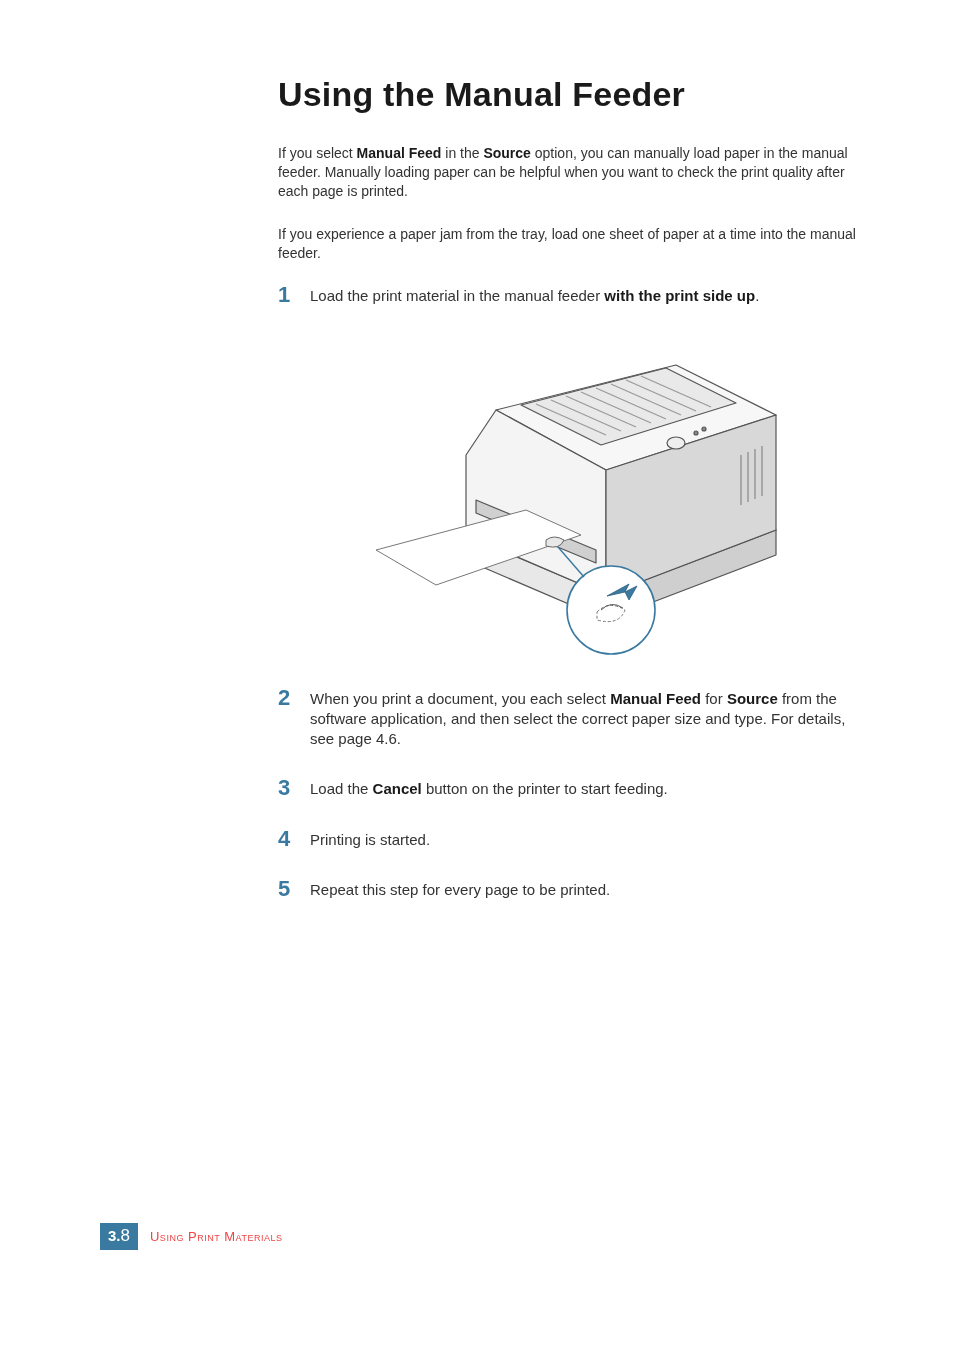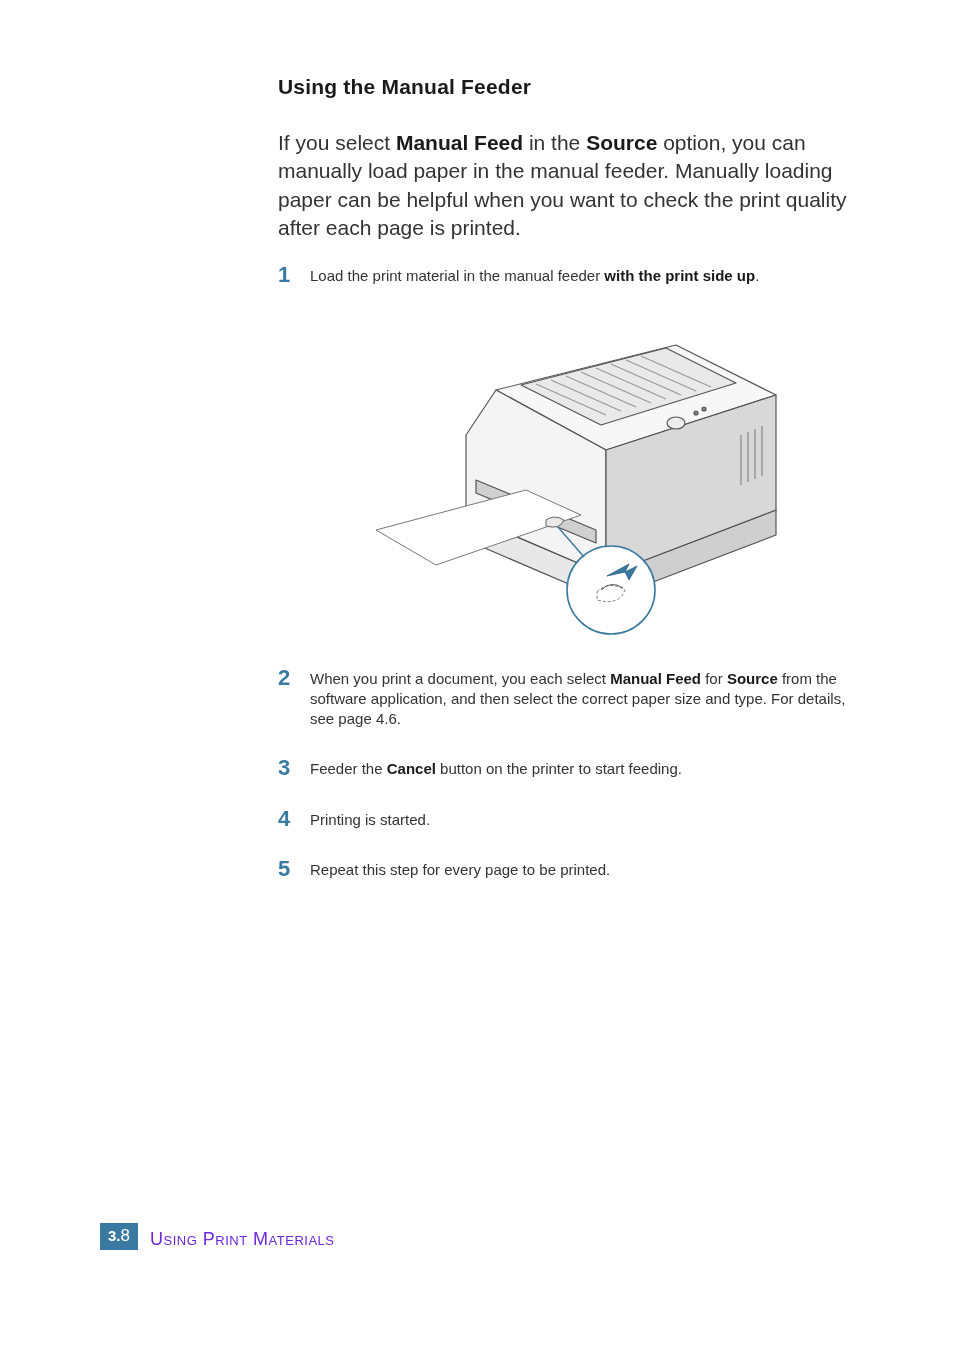--- a/index.html
+++ b/index.html
@@ -9,28 +9,28 @@
     color: #222;
     position: relative;
   }
   .content {
     position: absolute;
     left: 278px;
     top: 75px;
     width: 580px;
   }
   h1 {
-    font-size: 21px;
+    font-size: 34px;
     font-weight: 700;
     color: #1a1a1a;
     margin-bottom: 30px;
     letter-spacing: 0.2px;
   }
   .para {
-    font-size: 21px;
+    font-size: 14px;
     line-height: 1.35;
     margin-bottom: 24px;
     color: #333;
   }
   ol.steps { list-style: none; padding: 0; }
   ol.steps > li {
     position: relative;
     padding-left: 32px;
     margin-bottom: 30px;
   }
@@ -52,48 +52,49 @@
   .figure {
     margin: 18px 0 34px 36px;
     width: 460px;
     height: 330px;
   }
   .footer {
     position: absolute;
     left: 100px;
     top: 1223px;
     display: flex;
-    align-items: flex-end;
+    align-items: center;
     gap: 12px;
   }
   .pgbox {
     background: #3a7aa0;
     color: #fff;
     padding: 3px 8px 4px 8px;
     font-size: 15px;
   }
   .pgbox .chap { font-weight: 700; }
   .pgbox .pg { font-size: 17px; }
   .footer-label {
-    font-size: 18px;
+    font-size: 13px;
     font-variant: small-caps;
     letter-spacing: 0.5px;
-    color: #6d28d9;
+    color: #ef4444;
   }
 </style>
 </head>
 <body>
 
 <div class="content">
   <h1>Using the Manual Feeder</h1>
 
   <p class="para">
     <span>If you select </span><span class="b">Manual Feed</span><span> in the </span><span class="b">Source</span><span> option, you can manually load paper in the manual feeder. Manually loading paper can be helpful when you want to check the print quality after each page is printed.</span>
   </p>
 
+  <p class="para">If you experience a paper jam from the tray, load one sheet of paper at a time into the manual feeder.</p>
 
   <ol class="steps">
 
     <li>
       <span class="num">1</span>
       <div class="step-text">
         <span>Load the print material in the manual feeder </span><span class="b">with the print side up</span><span>.</span>
       </div>
 
       <div class="figure">
@@ -162,21 +163,21 @@
     <li>
       <span class="num">2</span>
       <div class="step-text">
         <span>When you print a document, you each select </span><span class="b">Manual Feed</span><span> for </span><span class="b">Source</span><span> from the software application, and then select the correct paper size and type. For details, see page 4.6.</span>
       </div>
     </li>
 
     <li>
       <span class="num">3</span>
       <div class="step-text">
-        <span>Feeder the </span><span class="b">Cancel</span><span> button on the printer to start feeding.</span>
+        <span>Load the </span><span class="b">Cancel</span><span> button on the printer to start feeding.</span>
       </div>
     </li>
 
     <li>
       <span class="num">4</span>
       <div class="step-text">Printing is started.</div>
     </li>
 
     <li>
       <span class="num">5</span>

